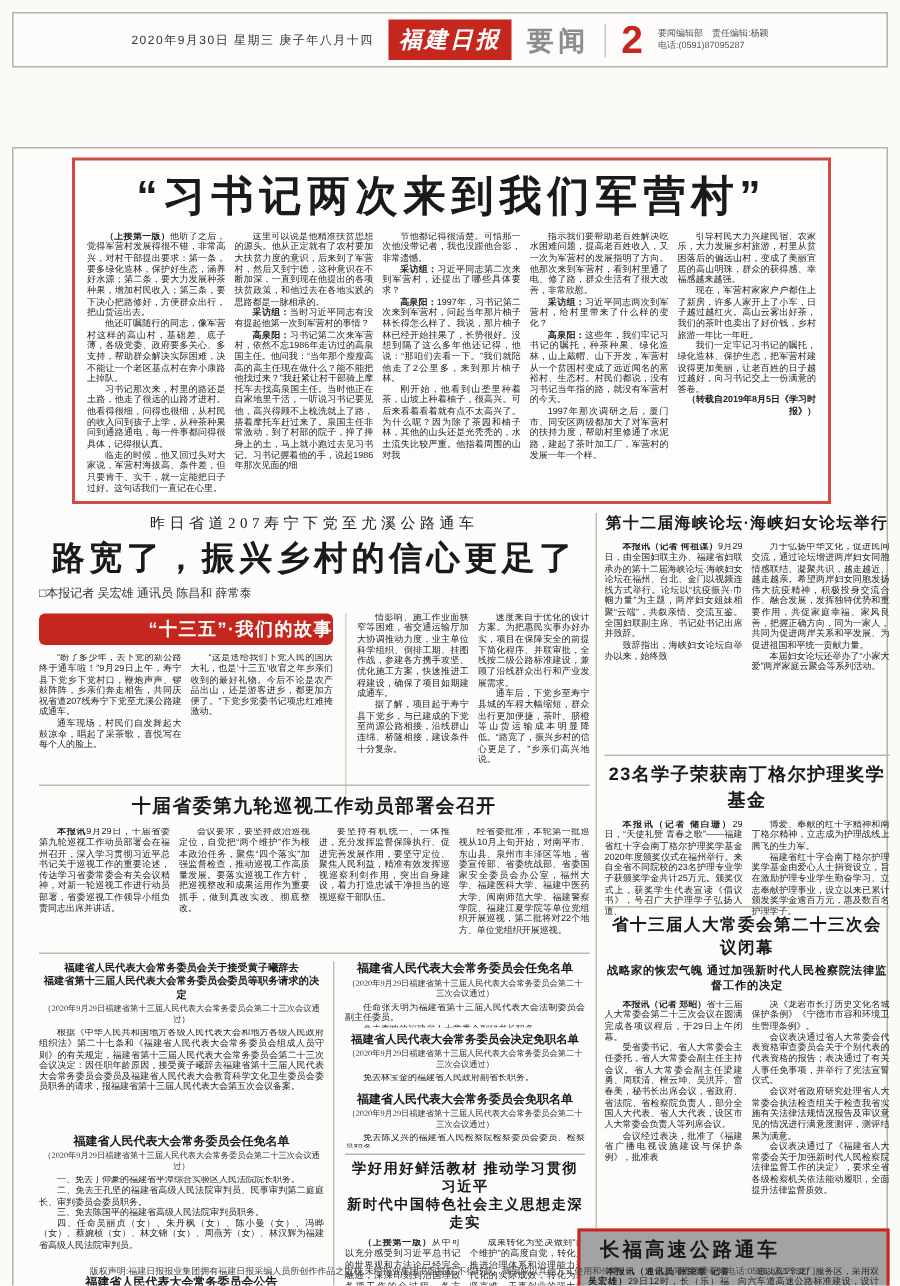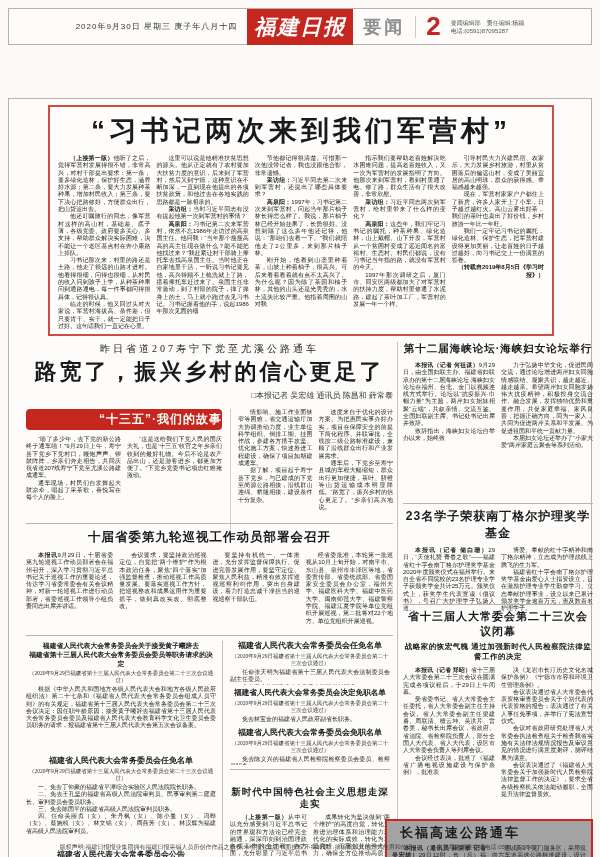--- a/index.html
+++ b/index.html
@@ -2,39 +2,39 @@
 <html style="--red: #c5271f;"><head>
 <meta charset="utf-8">
 <style>
   :root{ --red:#c5271f; }
   *{box-sizing:border-box; margin:0; padding:0;}
   body{width:600px;height:857px;position:relative;background:#fbfaf7;font-family:"Liberation Sans",sans-serif;color:#1a1a1a;overflow:hidden;}
   .abs{position:absolute;}
   
   #header{left:8px;top:8px;width:584px;height:37px;border:1px solid #b5b2ad;background:#fdfcfa;display:flex;align-items:center;justify-content:center;gap:10px;}
   .dateline{font-size:8px;color:#333;letter-spacing:1px;}
-  .masthead{background:var(--red);color:#fff;font-family:"Liberation Serif",serif;font-weight:bold;font-style:italic;font-size:21px;padding:4px 7px;letter-spacing:2px;}
+  .masthead{background:var(--red);color:#fff;font-family:"Liberation Serif",serif;font-weight:bold;font-style:italic;font-size:15px;padding:4px 7px;letter-spacing:2px;}
   .secname{font-size:18px;font-weight:bold;color:#8d8d8d;letter-spacing:3px;}
   .hsep{width:1px;height:22px;background:#c9c9c9;}
   .pageno{font-size:26px;font-weight:bold;color:var(--red);font-family:"Liberation Sans",sans-serif;}
   .edinfo{font-size:6px;line-height:8px;color:#555;}
   
   #mainbox{left:8px;top:50px;width:584px;height:789px;border:1px solid #b5b2ad;background:#fdfcfa;margin-top:48px;}
   
   #leadbox{left:39px;top:6px;width:506px;height:231px;border:2px solid #d04b42;background:#fefdfb;padding:6px 8px 4px;}
   .leadhead{text-align:center;font-size:28px;font-weight:bold;letter-spacing:4px;line-height:36px;white-space:nowrap;}
   .leadcols{display:flex;gap:6px;margin-top:6px;height:176px;overflow:hidden;}
   .leadcols>div{flex:1;overflow:hidden;}
   .tiny{font-size:6px;line-height:7.3px;text-align:justify;color:#222;}
   .tiny p{text-indent:2em;margin:0;}
   .tiny p b.plead{font-weight:bold;}
   
   .kicker{font-family:"Liberation Serif",serif;font-size:10px;letter-spacing:3px;text-align:center;color:#222;}
   .h2big{font-size:22px;font-weight:bold;text-align:center;letter-spacing:3px;line-height:26px;margin-top:3px;}
-  .byline{font-size:8px;text-align:right;color:#333;margin-top:5px;}
+  .byline{font-size:8px;text-align:left;color:#333;margin-top:5px;}
   .badge{background:var(--red);color:#fff;font-size:12px;font-weight:bold;text-align:right;line-height:21px;height:21px;border-radius:4px;letter-spacing:1px;}
   .colwrap{display:flex;gap:6px;overflow:hidden;}
   .colwrap>div{flex:1;overflow:hidden;}
   
   .h3{font-weight:bold;text-align:center;letter-spacing:1px;}
   .sub3{font-weight:bold;text-align:center;font-size:7.5px;margin-top:3px;letter-spacing:0.5px;}
   .docdate{font-family:"Liberation Serif",serif;font-size:5.5px;text-align:center;color:#333;margin:2px 0;line-height:7px;}
   .dochead{font-weight:bold;text-align:center;font-size:8px;line-height:10px;}
   .rule{background:#b9b6b0;height:1px;}
   .vrule{background:#c3c0ba;width:1px;}
@@ -237,21 +237,21 @@
     <div class="tiny" style="height:9px;overflow:hidden;">
         <p>免去林宝金的福建省人民政府副省长职务。</p>
       </div>
     <div class="dochead" style="margin-top:3px;">福建省人民代表大会常务委员会免职名单</div>
     <div class="docdate">（2020年9月29日福建省第十三届人民代表大会常务委员会第二十三次会议通过）</div>
     <div class="tiny" style="height:9px;overflow:hidden;">
         <p>免去陈义兴的福建省人民检察院检察委员会委员、检察员职务。</p>
       </div>
     <div class="rule" style="margin:4px 0;"></div>
     <div class="h3" style="font-size:9.5px;line-height:12px;">
-      <br>
+      <span>学好用好鲜活教材 推动学习贯彻习近平</span><br>
       <span>新时代中国特色社会主义思想走深走实</span>
     </div>
     <div class="colwrap tiny" style="margin-top:4px;height:78px;">
       <div>
           <p><b class="plead">（上接第一版）</b>从中可以充分感受到习近平总书记的世界观和方法论已经完全融通，深深印刻到治国理政各项工作的全过程、各方面，充分彰显了习近平总书记作为马克思主义政治家、思想家、战略家的恢宏气魄、远见卓识和人格魅力。要把学习</p>
         </div>
       <div>
           <p>成果转化为坚决做到“两个维护”的高度自觉，转化为推进治理体系和治理能力现代化的实际成效，转化为攻坚克难、干事创业的强大动力，确保全方位推动高质量发展超越各项任务落到实处。</p>
         </div>
     </div>

